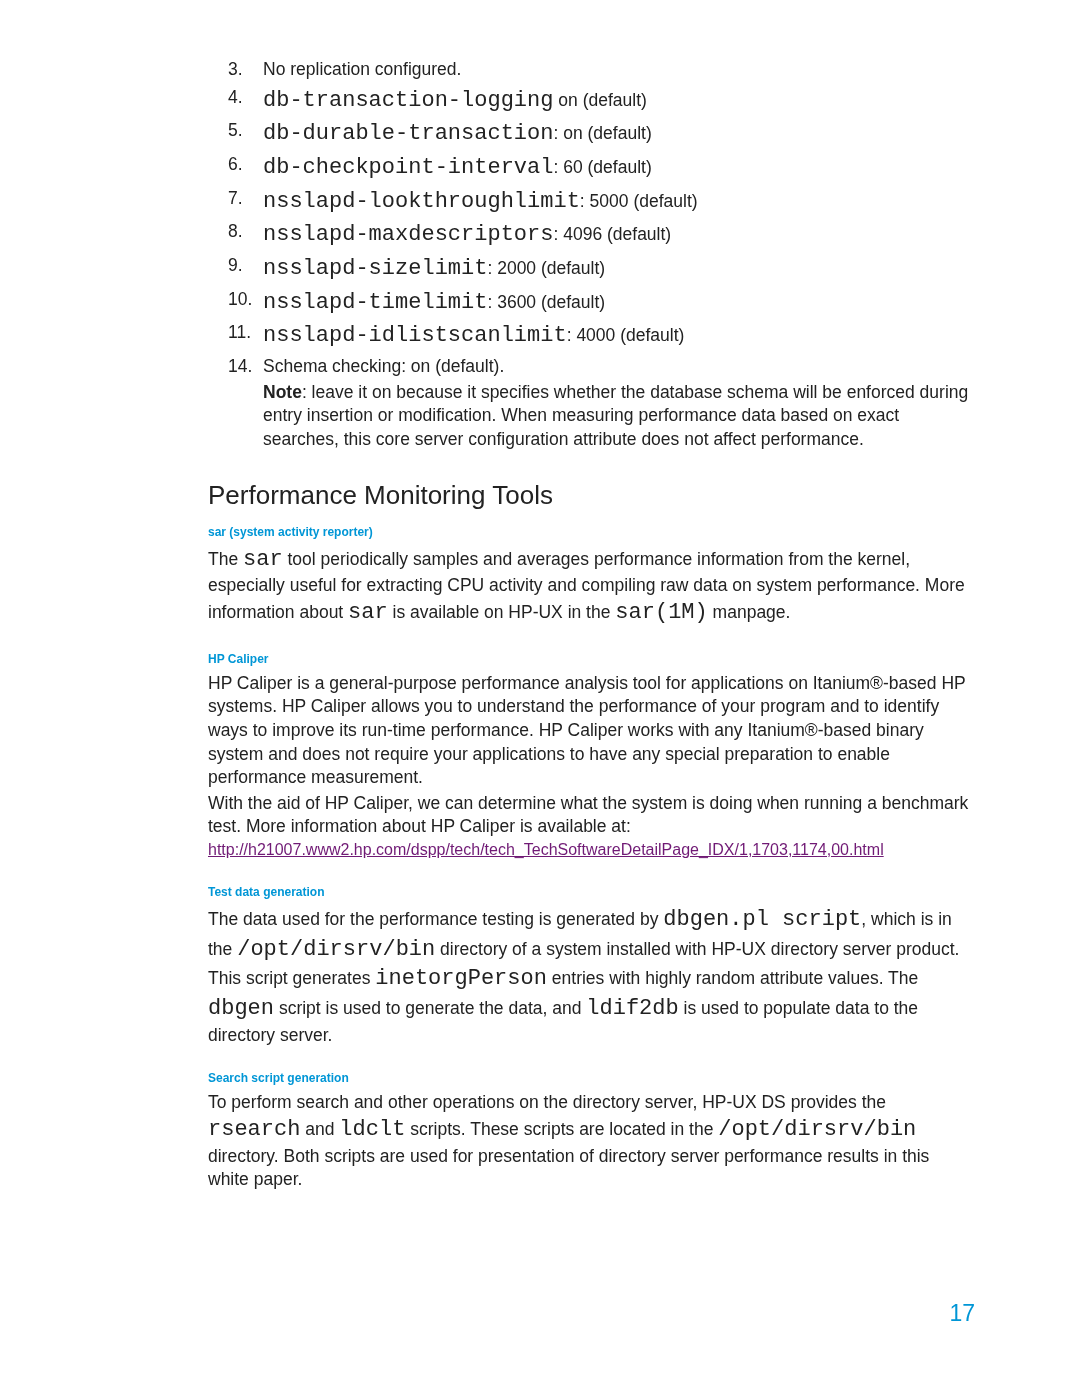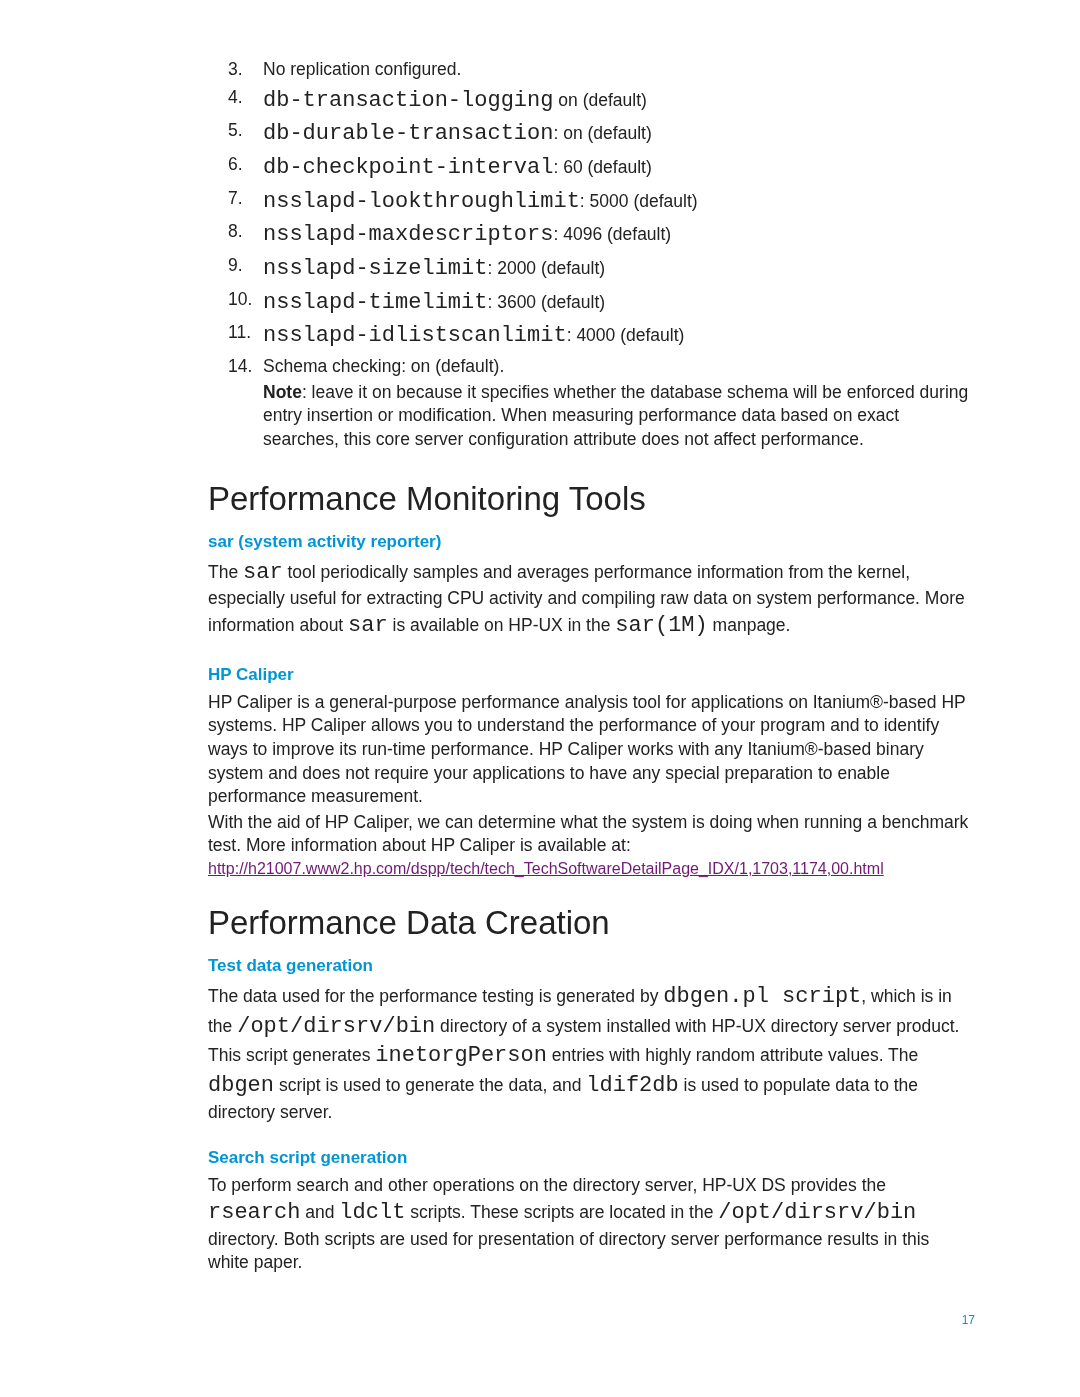--- a/index.html
+++ b/index.html
@@ -34,45 +34,45 @@
     top: 0;
   }
   .mono {
     font-family: "Courier New", Courier, monospace;
     font-size: 22px;
   }
   .note-block {
     margin-top: 2px;
   }
   .h2 {
-    font-size: 33px;
+    font-size: 26px;
     font-weight: 400;
     margin: 0 0 14px 0;
     color: #222;
   }
   .h3 {
-    font-size: 17px;
+    font-size: 12px;
     font-weight: bold;
     color: #0096d6;
     margin: 14px 0 6px 0;
   }
   .para {
     font-size: 17.5px;
     line-height: 1.35;
     margin: 0 0 2px 0;
   }
   a.doc-link {
     color: #701a75;
     text-decoration: underline;
   }
   .page-number {
     position: absolute;
     bottom: 70px;
     right: 105px;
-    font-size: 12px;
+    font-size: 23px;
     color: #0096d6;
   }
   .sec { margin-bottom: 26px; }
   .sec2 { margin-bottom: 24px; }
 </style>
 </head>
 <body>
 
 <div class="page">
 
@@ -103,21 +103,20 @@
 
     <div class="sec2">
       <div class="h3">HP Caliper</div>
       <p class="para">HP Caliper is a general-purpose performance analysis tool for applications on Itanium®-based HP systems. HP Caliper allows you to understand the performance of your program and to identify ways to improve its run-time performance. HP Caliper works with any Itanium®-based binary system and does not require your applications to have any special preparation to enable performance measurement.</p>
       <p class="para">With the aid of HP Caliper, we can determine what the system is doing when running a benchmark test.  More information about HP Caliper is available at:</p>
       <a href="#" class="doc-link">http://h21007.www2.hp.com/dspp/tech/tech_TechSoftwareDetailPage_IDX/1,1703,1174,00.html</a>
     </div>
   </div>
 
   <div class="sec">
-    <h2 class="h2">Performance Data Creation</h2>
 
     <div class="sec2">
       <div class="h3">Test data generation</div>
       <p class="para"><span>The data used for the performance testing is generated by </span><span class="mono">dbgen.pl script</span><span>, which is in the </span><span class="mono">/opt/dirsrv/bin</span><span> directory of a system installed with HP-UX directory server product.  This script generates </span><span class="mono">inetorgPerson</span><span> entries with highly random attribute values. The </span><span class="mono">dbgen</span><span> script is used to generate the data, and </span><span class="mono">ldif2db</span><span> is used to populate data to the directory server.</span></p>
     </div>
 
     <div class="sec2">
       <div class="h3">Search script generation</div>
       <p class="para"><span>To perform search and other operations on the directory server, HP-UX DS provides the </span><span class="mono">rsearch</span><span> and </span><span class="mono">ldclt</span><span> scripts. These scripts are located in the </span><span class="mono">/opt/dirsrv/bin</span><span> directory. Both scripts are used for presentation of directory server performance results in this white paper.</span></p>
     </div>

